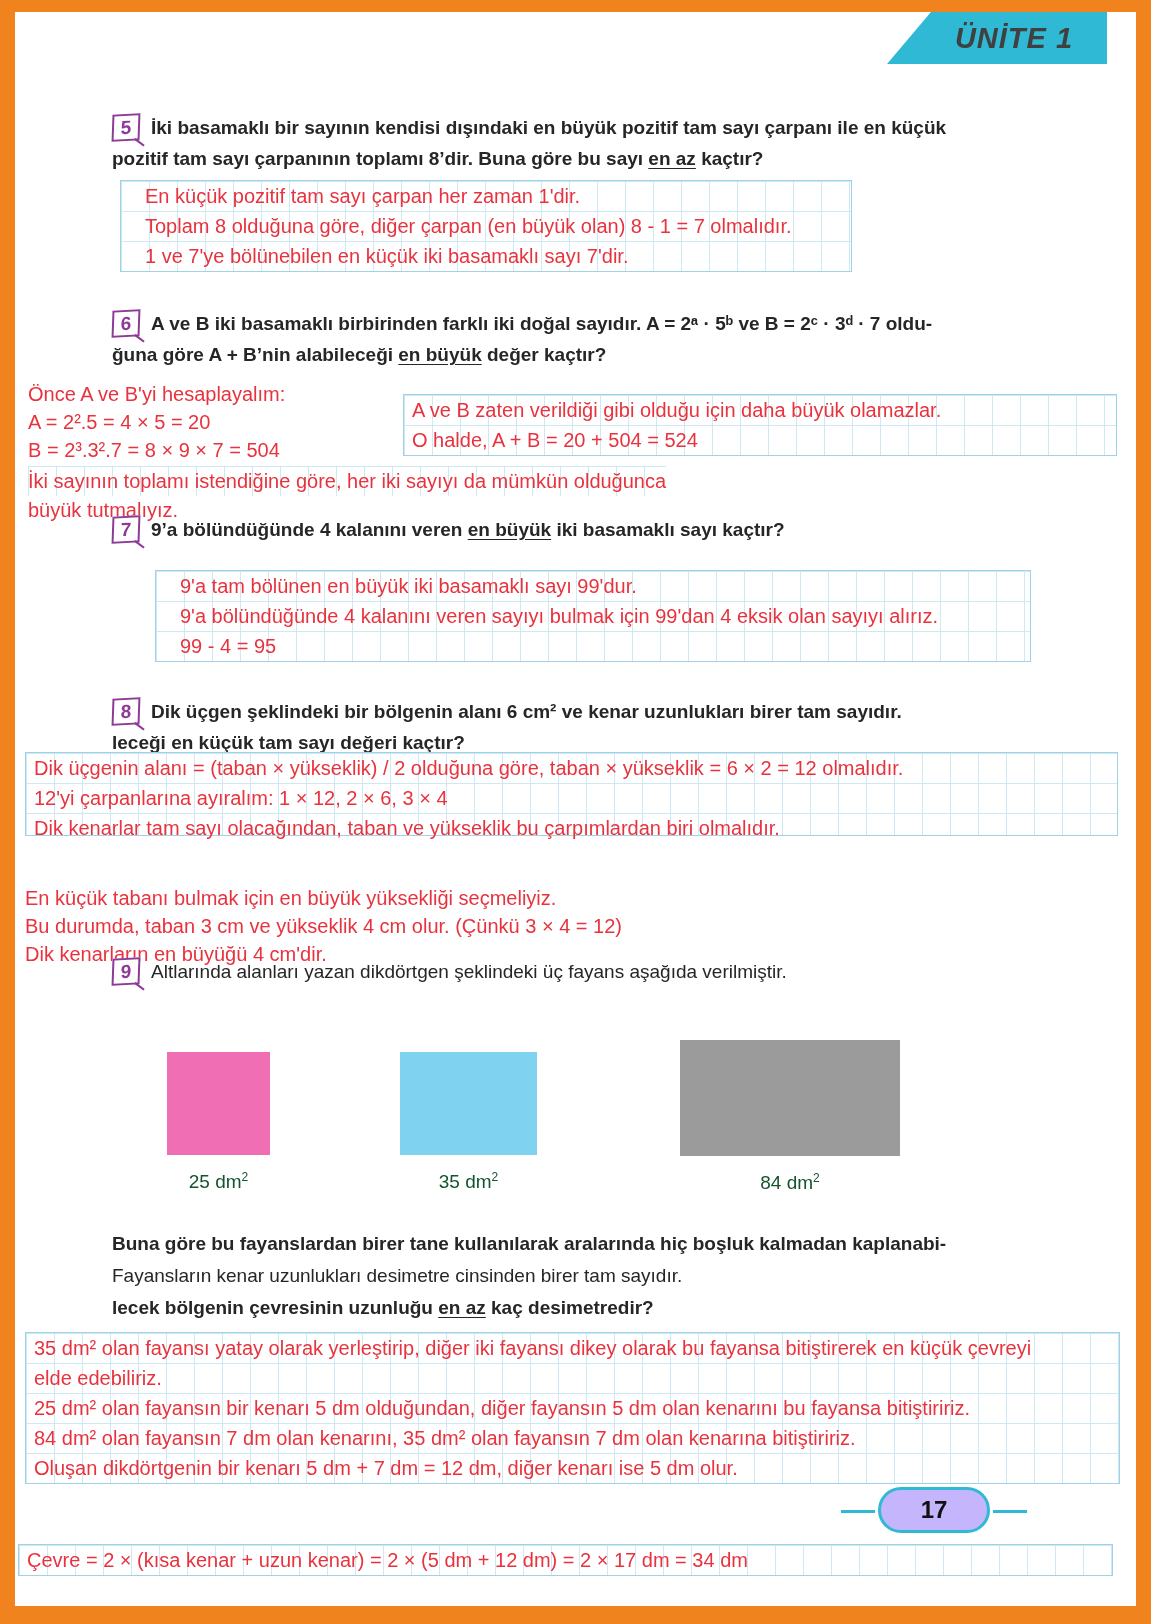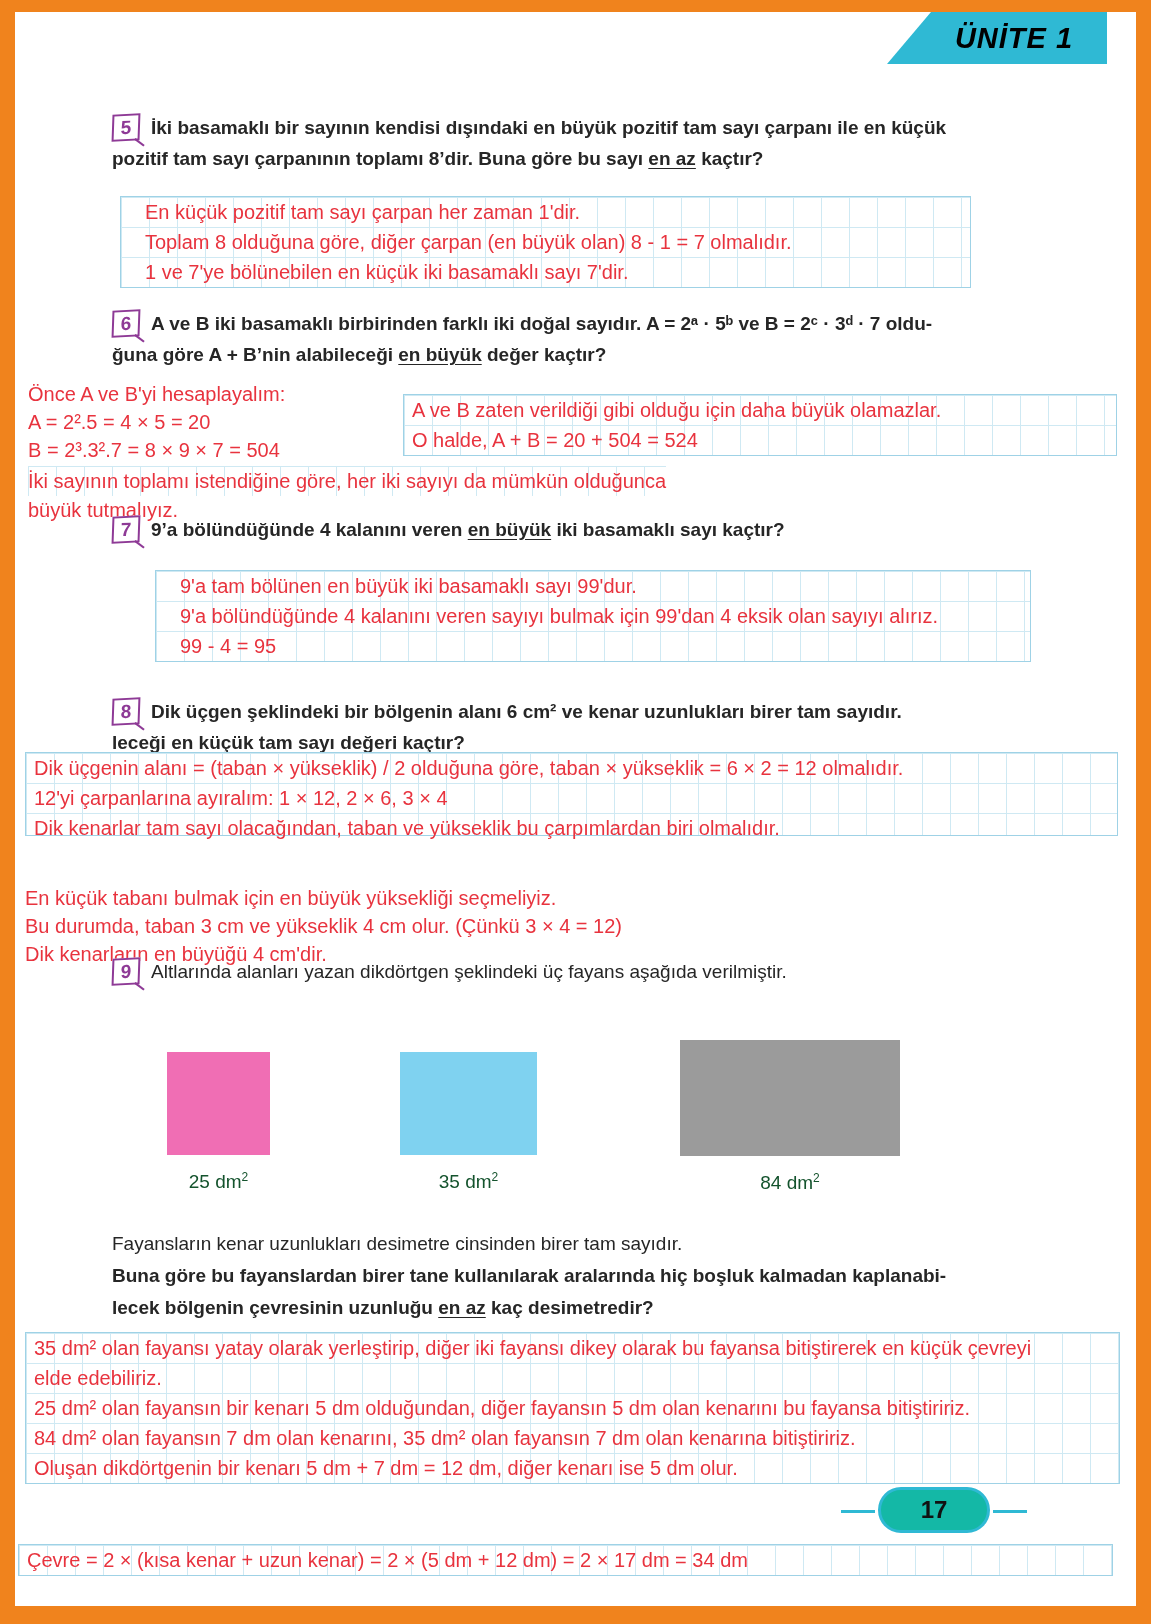--- a/index.html
+++ b/index.html
@@ -10,21 +10,21 @@
     color:#262626; overflow:hidden;
   }
   .bar { position:absolute; background:#f0831d; }
   .bar-top    { top:0; left:0; width:100%; height:12px; }
   .bar-left   { top:0; left:0; width:15px; height:100%; }
   .bar-right  { top:0; right:0; width:15px; height:100%; }
   .bar-bottom { bottom:0; left:0; width:100%; height:18px; }
 
   .unit-box {
     position:absolute; top:12px; right:44px; width:220px; height:52px;
-    background:#2fb9d4; color:#000000; font-weight:bold; font-style:italic;
+    background:#2fb9d4; color:#404040; font-weight:bold; font-style:italic;
     font-size:29px; letter-spacing:1px;
     display:flex; align-items:center; justify-content:center; padding-left:34px;
     clip-path:polygon(44px 0, 100% 0, 100% 100%, 0 100%);
   }
 
   .q-block { position:absolute; }
   .q-line  { font-size:19px; font-weight:bold; color:#262626; line-height:31px; white-space:nowrap; }
   .q-line.regular { font-weight:normal; }
   .u { text-decoration:underline; text-underline-offset:3px; }
   .q-num {
@@ -67,21 +67,21 @@
   .a6-bottom { position:absolute; left:0; top:86px; }
   .a6-bottom .red-line2 { line-height:28px; white-space:nowrap; }
 
   .tile { position:absolute; text-align:center; }
   .tile-rect { width:100%; }
   .tile-label { margin-top:15px; font-size:19px; color:#14532d; }
   .tile-label sup { font-size:12px; }
 
   .page-pill {
     position:absolute; left:878px; top:1487px; width:112px; height:46px;
-    background:#14b8a6; border:3px solid #2fb9d4; border-radius:24px;
+    background:#c4b5fd; border:3px solid #2fb9d4; border-radius:24px;
     display:flex; align-items:center; justify-content:center;
     font-size:24px; font-weight:bold; color:#111111;
   }
   .page-pill::before, .page-pill::after {
     content:""; position:absolute; top:20px; width:34px; height:3px; background:#2fb9d4;
   }
   .page-pill::before { left:-40px; }
   .page-pill::after  { right:-40px; }
 </style>
 </head>
@@ -96,21 +96,21 @@
 
   <div class="unit-box">
     <span>ÜNİTE 1</span>
   </div>
 
   <div class="q-block" style="left:112px; top:112px;">
     <div class="q-line"><span class="q-num">5</span><span>İki basamaklı bir sayının kendisi dışındaki en büyük pozitif tam sayı çarpanı ile en küçük</span></div>
     <div class="q-line"><span>pozitif tam sayı çarpanının toplamı 8’dir. Buna göre bu sayı </span><span class="u">en az</span><span> kaçtır?</span></div>
   </div>
 
-  <div class="grid-box pad24 red" style="left:120px; top:196px; width:851px; height:92px;">
+  <div class="grid-box pad24 red" style="left:120px; top:180px; width:732px; height:92px;">
     <div class="red-line">En küçük pozitif tam sayı çarpan her zaman 1'dir.</div>
     <div class="red-line">Toplam 8 olduğuna göre, diğer çarpan (en büyük olan) 8 - 1 = 7 olmalıdır.</div>
     <div class="red-line">1 ve 7'ye bölünebilen en küçük iki basamaklı sayı 7'dir.</div>
   </div>
 
   <div class="q-block" style="left:112px; top:308px;">
     <div class="q-line"><span class="q-num">6</span><span>A ve B iki basamaklı birbirinden farklı iki doğal sayıdır. A = 2ᵃ · 5ᵇ ve B = 2ᶜ · 3ᵈ · 7  oldu-</span></div>
     <div class="q-line"><span>ğuna göre A + B’nin alabileceği </span><span class="u">en büyük</span><span> değer kaçtır?</span></div>
   </div>
 
@@ -168,22 +168,22 @@
   <div class="tile" style="left:400px; top:1052px; width:137px;">
     <div class="tile-rect" style="height: 103px; background-color: rgb(127, 210, 240);"></div>
     <div class="tile-label"><span>35 dm</span><sup>2</sup></div>
   </div>
   <div class="tile" style="left:680px; top:1040px; width:220px;">
     <div class="tile-rect" style="height: 116px; background-color: rgb(155, 155, 155);"></div>
     <div class="tile-label"><span>84 dm</span><sup>2</sup></div>
   </div>
 
   <div class="q-block" style="left:112px; top:1228px;">
+    <div class="q-line" style="line-height:32px;"><span>Buna göre bu fayanslardan birer tane kullanılarak aralarında hiç boşluk kalmadan kaplanabi-</span></div>
     <div class="q-line regular" style="line-height:32px;"><span>Fayansların kenar uzunlukları desimetre cinsinden birer tam sayıdır.</span></div>
-    <div class="q-line" style="line-height:32px;"><span>Buna göre bu fayanslardan birer tane kullanılarak aralarında hiç boşluk kalmadan kaplanabi-</span></div>
     <div class="q-line" style="line-height:32px;"><span>lecek bölgenin çevresinin uzunluğu </span><span class="u">en az</span><span> kaç desimetredir?</span></div>
   </div>
 
   <div class="grid-box pad8 red" style="left:25px; top:1332px; width:1095px; height:152px;">
     <div class="red-line">35 dm² olan fayansı yatay olarak yerleştirip, diğer iki fayansı dikey olarak bu fayansa bitiştirerek en küçük çevreyi</div>
     <div class="red-line">elde edebiliriz.</div>
     <div class="red-line">25 dm² olan fayansın bir kenarı 5 dm olduğundan, diğer fayansın 5 dm olan kenarını bu fayansa bitiştiririz.</div>
     <div class="red-line">84 dm² olan fayansın 7 dm olan kenarını, 35 dm² olan fayansın 7 dm olan kenarına bitiştiririz.</div>
     <div class="red-line">Oluşan dikdörtgenin bir kenarı 5 dm + 7 dm = 12 dm, diğer kenarı ise 5 dm olur.</div>
   </div>

